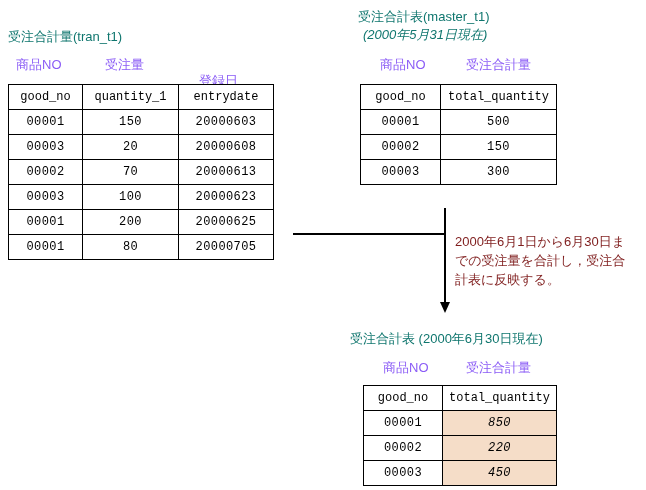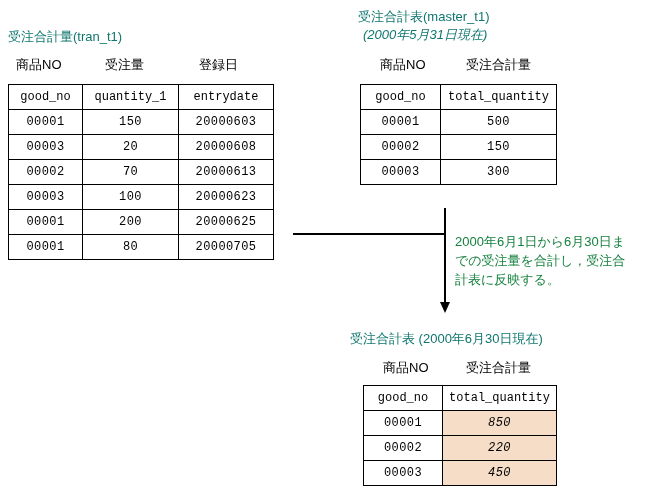--- a/index.html
+++ b/index.html
@@ -20,21 +20,21 @@
   .caption {
     font-size: 13px;
     line-height: 17px;
     white-space: pre;
     color: #0f766e;
   }
   .colhead {
     font-size: 13px;
     line-height: 16px;
     white-space: nowrap;
-    color: #000000;
+    color: #8b5cf6;
   }
 
   table.grid {
     border-collapse: collapse;
     table-layout: fixed;
     background: #ffffff;
   }
   table.grid td {
     border: 1px solid #000000;
     text-align: center;
@@ -60,31 +60,31 @@
     width: 0; height: 0;
     border-left: 5px solid transparent;
     border-right: 5px solid transparent;
     border-top: 11px solid #000000;
   }
 
   .note {
     font-size: 13px;
     line-height: 19px;
     white-space: pre-line;
-    color: #15803d;
+    color: #7f1d1d;
   }
 </style>
 </head>
 <body>
 
 <div class="abs caption" style="left:8px; top:28px;">受注合計量(tran_t1)</div>
 
 <div class="abs colhead" style="left:16px; top:57px;">商品NO</div>
 <div class="abs colhead" style="left:105px; top:57px;">受注量</div>
-<div class="abs colhead" style="left:199px; top:57px;">登録日</div>
+<div class="abs colhead" style="left:199px; top:73px;">登録日</div>
 
 <table class="grid abs" style="left:8px; top:84px; width:265px;">
   <colgroup>
       <col style="width:74px">
       <col style="width:96px">
       <col style="width:95px">
     </colgroup>
   <tbody>
     <tr>
       <td class="hdr">good_no</td>

